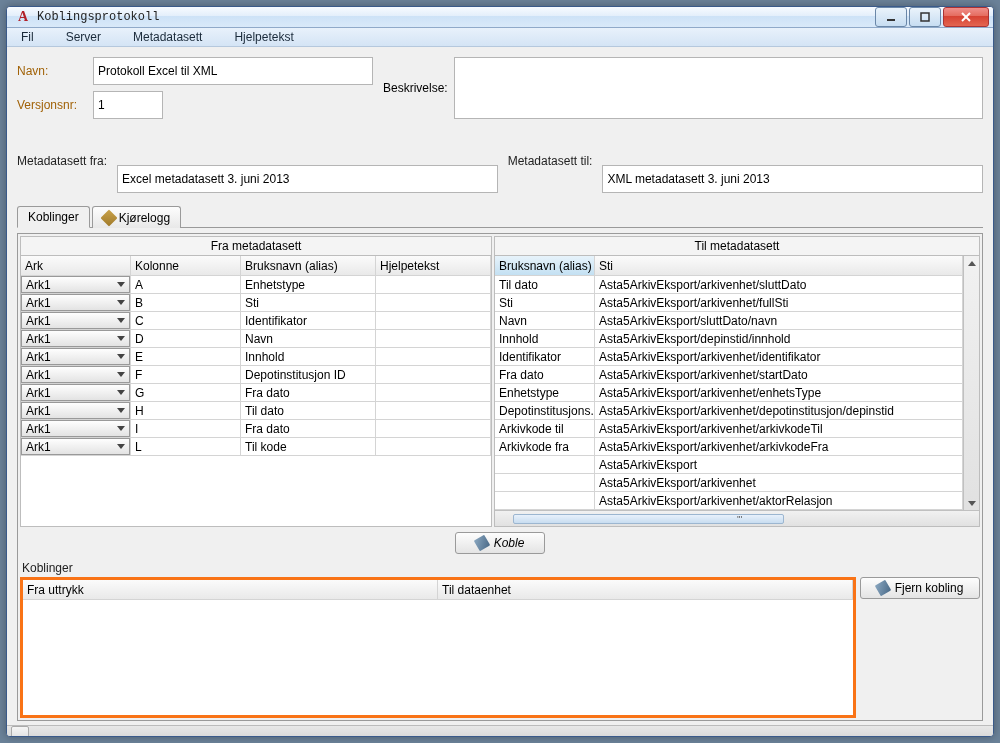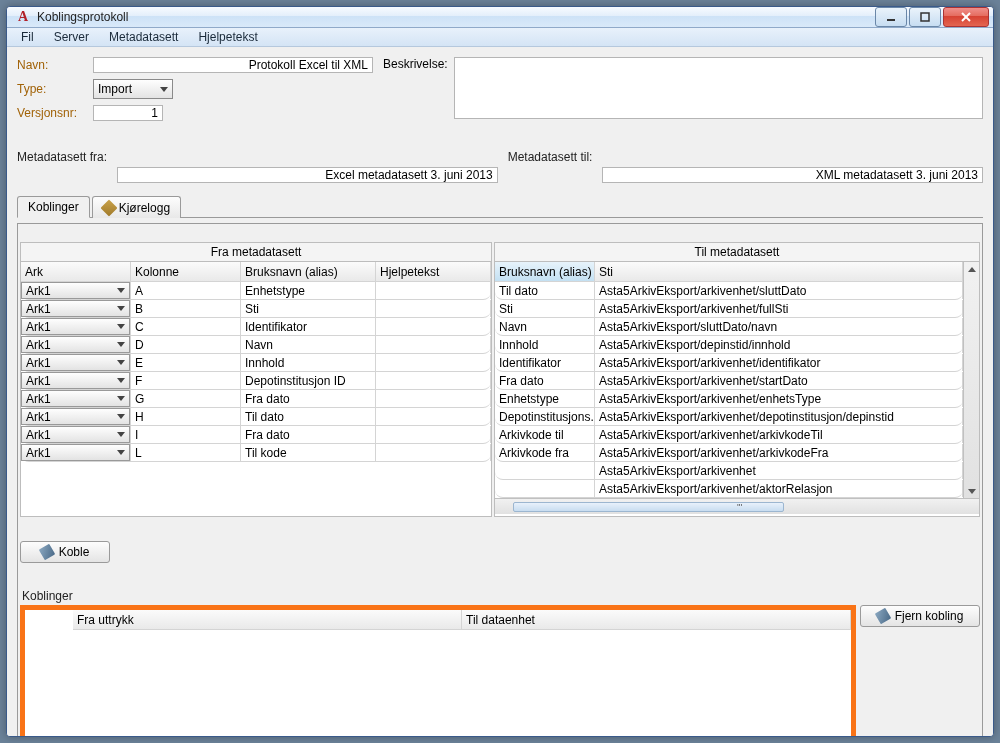--- a/index.html
+++ b/index.html
@@ -2,61 +2,61 @@
 <html><head>
 <meta charset="utf-8">
 <style>
   * { box-sizing: border-box; font-family: "Segoe UI", Tahoma, sans-serif; font-size: 12px; }
   body { margin: 0; background: #6b8299; padding: 6px; }
   .window { width: 988px; height: 731px; background: #f0f0f0; border: 1px solid #3a5a8a; border-radius: 4px; overflow: hidden; display: flex; flex-direction: column; box-shadow: 0 0 8px rgba(0,0,0,0.3);}
   
   
   .titlebar { height: 30px; background: linear-gradient(to bottom, #f7fbff 0%, #e3eefb 45%, #cde2f7 46%, #d9e9f9 100%); display: flex; align-items: center; padding: 0 4px 0 8px; border-bottom: 1px solid #8fa9c9;}
   .titlebar .app-icon { width:16px; height:16px; margin-right:6px; display:flex; align-items:center; justify-content:center; font-weight:bold; color:#b2222a; font-family:Georgia,serif; font-size:14px;}
-  .titlebar .title { flex:1; color:#222; }
+  .titlebar .title { flex:1; color:#222;font-family:Liberation Mono, monospace; }
   .win-controls { display:flex;}
   .win-btn { width:32px; height:20px; margin-left:2px; border:1px solid #6a87a8; border-radius:3px; background:linear-gradient(to bottom,#eaf3fb,#c7ddf2); display:flex; align-items:center; justify-content:center; color:#2a3a4a;}
   .win-btn.close { width:46px; background:linear-gradient(to bottom,#f08f8a 0%, #e46b5e 45%, #d64233 46%, #e46550 100%); border-color:#a33; color:#fff;}
   
   
-  .menubar { height:22px; background:linear-gradient(to bottom,#e8f1fb,#d4e4f5); border-bottom:1px solid #b5c8dd; display:flex; align-items:center; padding:0 6px; gap:4px;}
+  .menubar { height:22px; background:linear-gradient(to bottom,#e8f1fb,#d4e4f5); border-bottom:1px solid #b5c8dd; display:flex; align-items:center; padding:0 6px; gap:16px;}
   .menubar .menu-item { padding:2px 8px; color:#1a2a3a; cursor:default;}
   
   
   .content { flex:1; padding:10px 10px 4px 10px; display:flex; flex-direction:column; gap:6px; background:#f0f0f0;}
   .form-rows { display:flex; gap:10px;}
   .form-left { display:flex; flex-direction:column; gap:6px; }
   .form-row { display:flex; align-items:center; gap:6px;}
   .form-row label { width:70px; color:#a16207;}
-  .txt { border:1px solid #b5b5b5; background:#fff; padding:2px 4px; height:16px;text-align:right;}
+  .txt { border:1px solid #b5b5b5; background:#fff; padding:2px 4px; height:28px;}
   .txt.wide { width:280px;}
   .select { border:1px solid #8a8a8a; background:linear-gradient(to bottom,#fefefe,#e3e3e3); height:20px; width:80px; display:flex; align-items:center; justify-content:space-between; padding:0 4px;}
   .chev { width:0; height:0; border-left:4px solid transparent; border-right:4px solid transparent; border-top:5px solid #444;}
-  .desc-block { flex:1; display:flex; gap:6px;}
+  .desc-block { flex:1; display:flex; gap:6px;align-items:center;}
   .desc-block textarea { flex:1; height:62px; border:1px solid #b5b5b5; resize:none; padding:2px 4px; background:#fff;}
   
   .meta-row { display:flex; gap:10px; align-items:center; margin-top:4px;}
   .meta-row label { white-space:nowrap; color:#222;}
   .meta-row .txt { flex:1;margin-top:36px;}
   
   
   .tabs { display:flex; margin-top:6px; border-bottom:1px solid #9a9a9a; position:relative; z-index:2;}
   .tab { border:1px solid #9a9a9a; border-bottom:none; border-radius:3px 3px 0 0; padding:3px 10px; background:linear-gradient(to bottom,#fdfdfd,#e8e8e8); margin-right:2px; display:flex; align-items:center; gap:4px; cursor:default; position:relative; top:1px;}
   .tab.active { background:#f0f0f0; border-bottom:1px solid #f0f0f0;}
   .tab .wand { width:12px; height:12px; background:linear-gradient(135deg,#c9a24a,#a07a2a); border-radius:1px; transform:rotate(45deg);}
   
   .tabpanel { border:1px solid #9a9a9a; border-top:1px solid #9a9a9a; margin-top:-1px; padding:2px; background:#f0f0f0; display:flex; flex-direction:column;}
   
-  .grids { display:flex; gap:2px;margin-top:16px;}
+  .grids { display:flex; gap:2px;}
   .grid-box { border:1px solid #bdbdbd; background:#fff; overflow:hidden;}
   .grid-box.left { width:472px;}
   .grid-box.right { flex:1;}
   .grid-hdr { text-align:center; background:#f4f4f4; border-bottom:1px solid #bdbdbd; padding:2px 0; font-weight:normal;}
   .grid-head-row, .grid-row { display:flex; border-bottom:1px solid #d4d4d4;}
-  .grid-row { height:18px;border-radius:8px;}
+  .grid-row { height:18px;}
   .grid-head-row { background:linear-gradient(to bottom,#fbfbfb,#e9e9e9); height:20px;}
   .cell { border-right:1px solid #d4d4d4; padding:1px 4px; overflow:hidden; white-space:nowrap; text-overflow:ellipsis; display:flex; align-items:center;}
   .head { font-weight:normal; background:linear-gradient(to bottom,#fbfbfb,#e9e9e9);}
   .head.sorted { background:linear-gradient(to bottom,#e7f3fb,#c3e0f2);}
   
   .ark-cell { width:110px; padding:0;}
   .ark-cell .select2 { height:17px; width:100%; border:1px solid #999; background:linear-gradient(to bottom,#fefefe,#e3e3e3); display:flex; align-items:center; justify-content:space-between; padding:0 4px; font-size:11px;}
   .col-kol { width:110px;}
   .col-bruk { width:135px;}
   .col-hjelp { flex:1;}
@@ -64,26 +64,26 @@
   .col-rb-sti { flex:1;}
   .scroll-col { width:16px; background:linear-gradient(to bottom,#f1f1f1,#e1e1e1); border-left:1px solid #c0c0c0; display:flex; flex-direction:column; align-items:center; justify-content:flex-start;}
   .scroll-up, .scroll-down { width:14px; height:14px; display:flex; align-items:center; justify-content:center;}
   .scroll-tri-up { width:0;height:0;border-left:4px solid transparent;border-right:4px solid transparent;border-bottom:5px solid #555;}
   .scroll-tri-down { width:0;height:0;border-left:4px solid transparent;border-right:4px solid transparent;border-top:5px solid #555;}
   
   .hscroll { height:16px; background:linear-gradient(to bottom,#f1f1f1,#e1e1e1); border-top:1px solid #c0c0c0; display:flex; align-items:center; padding:0 16px; position:relative;}
   .hscroll .thumb { height:10px; width:60%; background:linear-gradient(to bottom,#e8f1fb,#c8ddf0); border:1px solid #9cb6d0; border-radius:2px; margin-left:2px;}
   .hscroll .tick { position:absolute; left:50%; top:3px; font-size:9px; color:#555;}
   
-  .koble-row { display:flex; justify-content:flex-start; padding:24px 0;}
+  .koble-row { display:flex; justify-content:center; padding:5px 0;font-style:italic;}
   .btn { border:1px solid #9a9a9a; border-radius:3px; background:linear-gradient(to bottom,#fdfdfd,#e4e4e4); padding:3px 12px; display:flex; align-items:center; gap:6px; cursor:default; min-width:90px; justify-content:center;}
   .btn .wand2 { width:12px; height:12px; background:linear-gradient(135deg,#8aa7c0,#4a6a88); transform:rotate(-30deg); border-radius:1px;}
   
   .bottom-block { display:flex; gap:4px;}
-  .bottom-grid { flex:1; border:5px solid #f97316; background:#fff;padding-left:48px;}
+  .bottom-grid { flex:1; border:3px solid #f97316; background:#fff;}
   .bottom-grid .grid-head-row .cell { flex:1;}
   .bottom-grid .body { height:115px;}
   .side-btns { width:120px; display:flex; flex-direction:column; gap:4px;}
   
   .statusbar { height:18px; background:linear-gradient(to bottom,#e8e8e8,#d8d8d8); border-top:1px solid #bcbcbc; display:flex; align-items:center; padding:0 4px;}
   .statusbar .grip { width:18px; height:12px; border:1px solid #aaa; background:linear-gradient(to bottom,#f6f6f6,#e2e2e2); border-radius:2px;}
   
   .koblinger-label { padding:2px 0 2px 2px; color:#222;}
 </style>
 </head>
@@ -123,27 +123,20 @@
 
   <div class="content">
 
     <div class="form-rows">
       <div class="form-left">
         <div class="form-row">
           <label>Navn:</label>
           <input class="txt wide" value="Protokoll Excel til XML" style="">
         </div>
         <div class="form-row">
-          <label>Type:</label>
-          <div class="select">
-            <span>Import</span>
-            <span class="chev"></span>
-          </div>
-        </div>
-        <div class="form-row">
           <label>Versjonsnr:</label>
           <input class="txt" style="width: 70px;" value="1">
         </div>
       </div>
       <div class="desc-block">
         <label>Beskrivelse:</label>
         <textarea style=""></textarea>
       </div>
     </div>
 
@@ -334,20 +327,24 @@
                   <div class="grid-row">
                     <div class="cell col-rb-bruk">Arkivkode til</div>
                     <div class="cell col-rb-sti">Asta5ArkivEksport/arkivenhet/arkivkodeTil</div>
                   </div>
                   <div class="grid-row">
                     <div class="cell col-rb-bruk">Arkivkode fra</div>
                     <div class="cell col-rb-sti">Asta5ArkivEksport/arkivenhet/arkivkodeFra</div>
                   </div>
                   <div class="grid-row">
                     <div class="cell col-rb-bruk"></div>
+                    <div class="cell col-rb-sti">Asta5ArkivEksport</div>
+                  </div>
+                  <div class="grid-row">
+                    <div class="cell col-rb-bruk"></div>
                     <div class="cell col-rb-sti">Asta5ArkivEksport/arkivenhet</div>
                   </div>
                   <div class="grid-row">
                     <div class="cell col-rb-bruk"></div>
                     <div class="cell col-rb-sti">Asta5ArkivEksport/arkivenhet/aktorRelasjon</div>
                   </div>
                 </div>
             </div>
             <div class="scroll-col">
               <div class="scroll-up">

